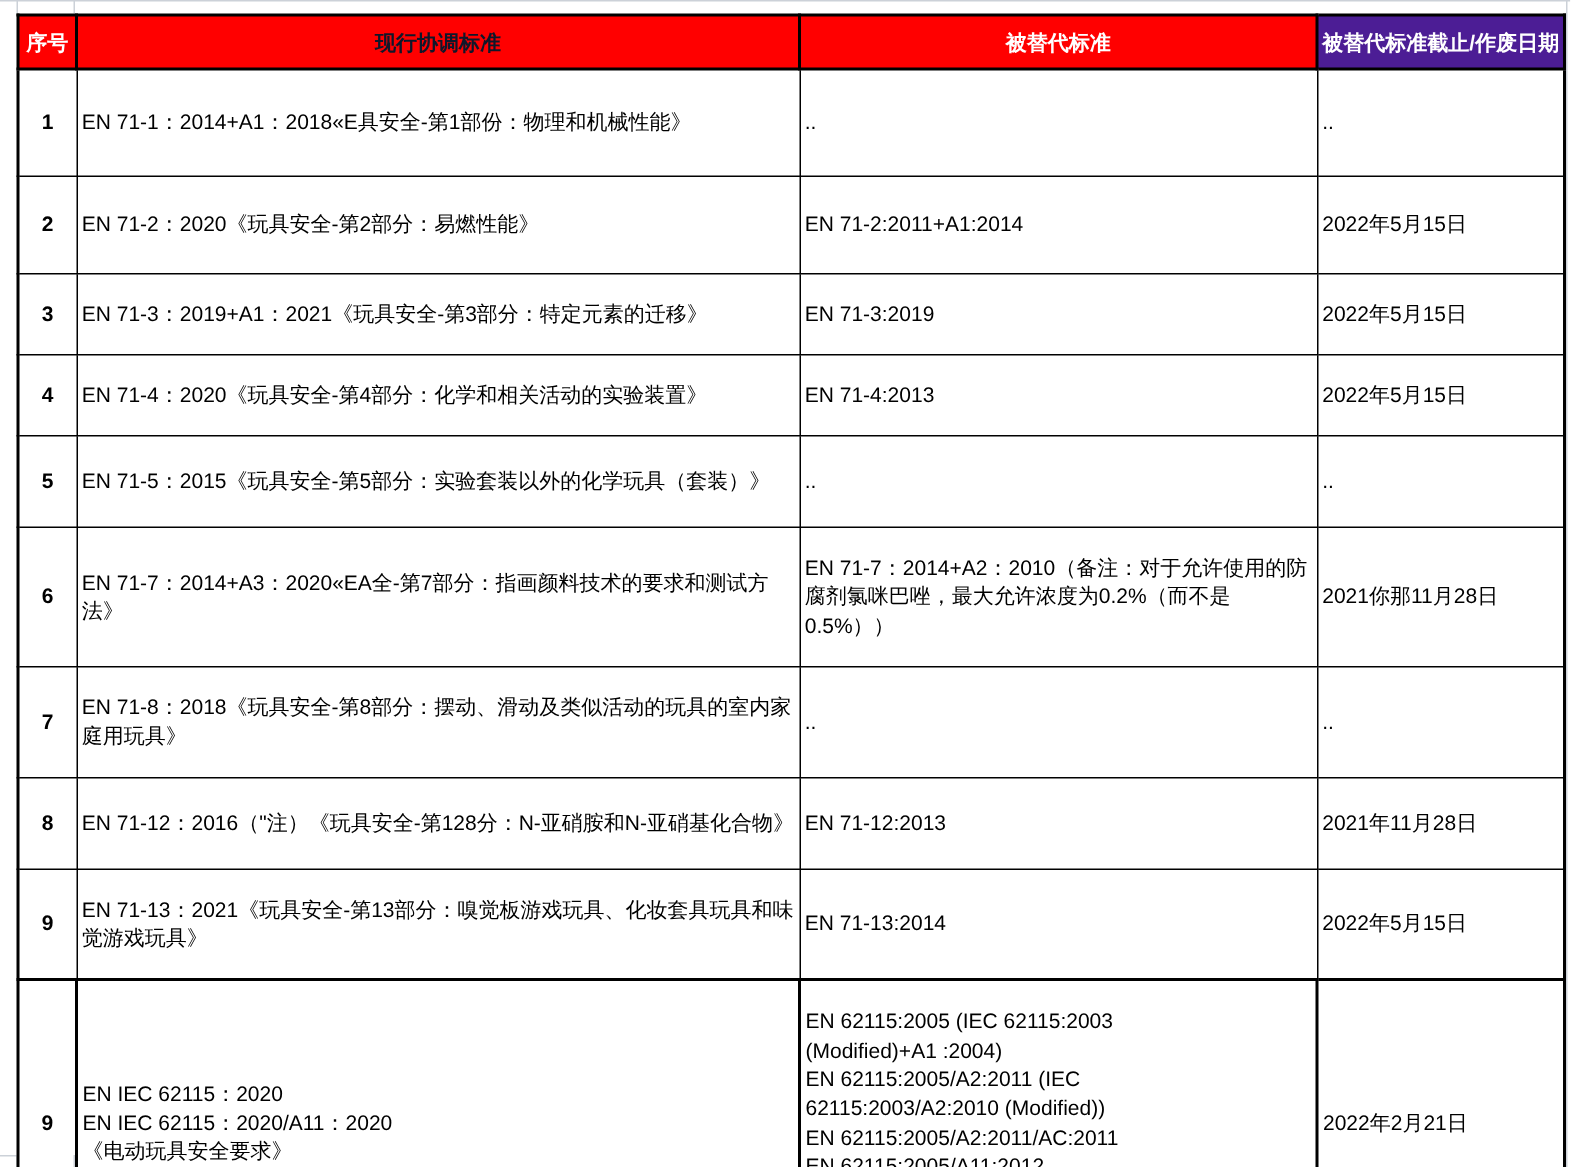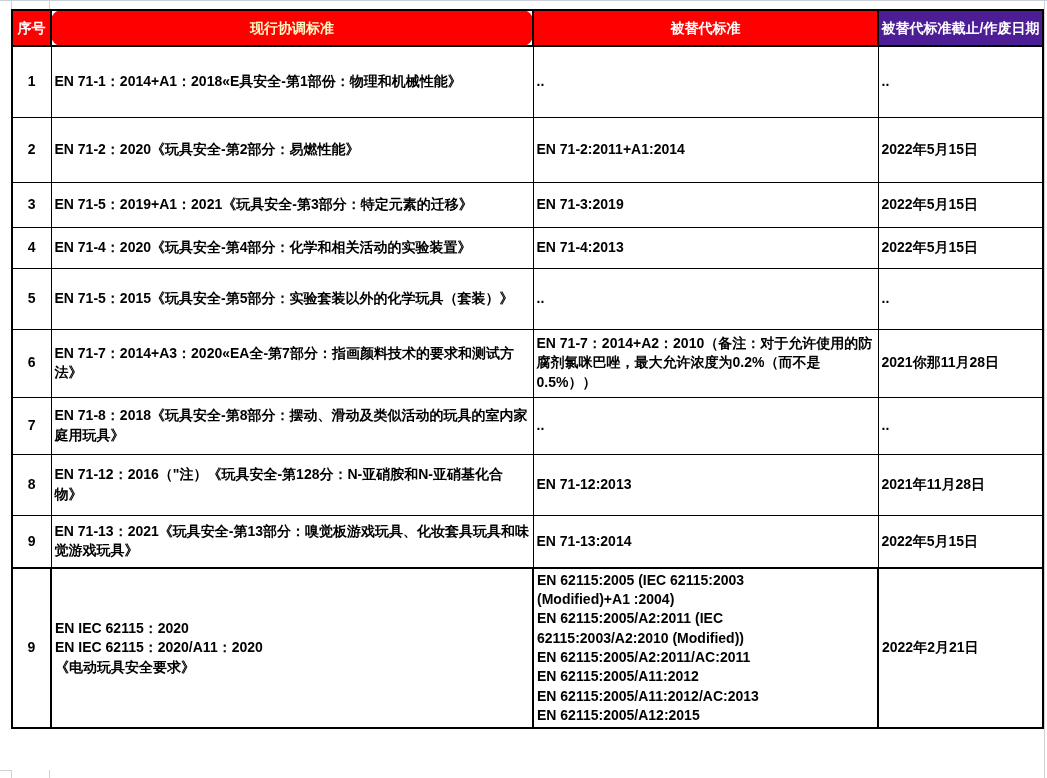--- a/index.html
+++ b/index.html
@@ -28,25 +28,24 @@
     text-align:center;
     vertical-align:middle;
     padding:1px 2px;
     line-height:1.3;
   }
   table.std td {
     border:1px solid #000000;
     font-size:14px;
     line-height:1.38;
     vertical-align:middle;
-    padding:1px 3px;
+    padding:17px 3px;
     white-space:pre-line;
     word-wrap:break-word;
     overflow:hidden;
-    font-weight:bold;
   }
   table.std td.num {
     text-align:center;
     font-weight:bold;
     padding:1px 1px;
   }
   tr.medium-border td { border-width:2px;margin-left:36px; }
 </style>
 </head>
 <body>
@@ -64,41 +63,41 @@
   <table class="std">
     <colgroup>
       <col style="width:39px">
       <col style="width:482px">
       <col style="width:345px">
       <col style="width:165px">
     </colgroup>
     <thead>
       <tr style="height:36px">
         <th style="background: rgb(255, 0, 0); color: rgb(255, 255, 255);">序号</th>
-        <th style="background: rgb(255, 0, 0); color: #fef9c3; border-radius: 11px;">现行协调标准</th>
+        <th style="background: rgb(255, 0, 0); color: #0f172a;">现行协调标准</th>
         <th style="background: rgb(255, 0, 0); color: rgb(255, 255, 255); margin-top: 12px;">被替代标准</th>
         <th style="background: #4c1d95; color: rgb(255, 255, 255);">被替代标准截止/作废日期</th>
       </tr>
     </thead>
     <tbody>
       <tr style="height:71px">
         <td class="num">1</td>
         <td>EN 71-1：2014+A1：2018«E具安全-第1部份：物理和机械性能》</td>
         <td>..</td>
         <td>..</td>
       </tr>
       <tr style="height:65px">
         <td class="num">2</td>
         <td>EN 71-2：2020《玩具安全-第2部分：易燃性能》</td>
         <td>EN 71-2:2011+A1:2014</td>
         <td>2022年5月15日</td>
       </tr>
       <tr style="height:45px">
         <td class="num">3</td>
-        <td>EN 71-5：2019+A1：2021《玩具安全-第3部分：特定元素的迁移》</td>
+        <td>EN 71-3：2019+A1：2021《玩具安全-第3部分：特定元素的迁移》</td>
         <td>EN 71-3:2019</td>
         <td>2022年5月15日</td>
       </tr>
       <tr style="height:41px">
         <td class="num">4</td>
         <td>EN 71-4：2020《玩具安全-第4部分：化学和相关活动的实验装置》</td>
         <td>EN 71-4:2013</td>
         <td>2022年5月15日</td>
       </tr>
       <tr style="height:61px">

